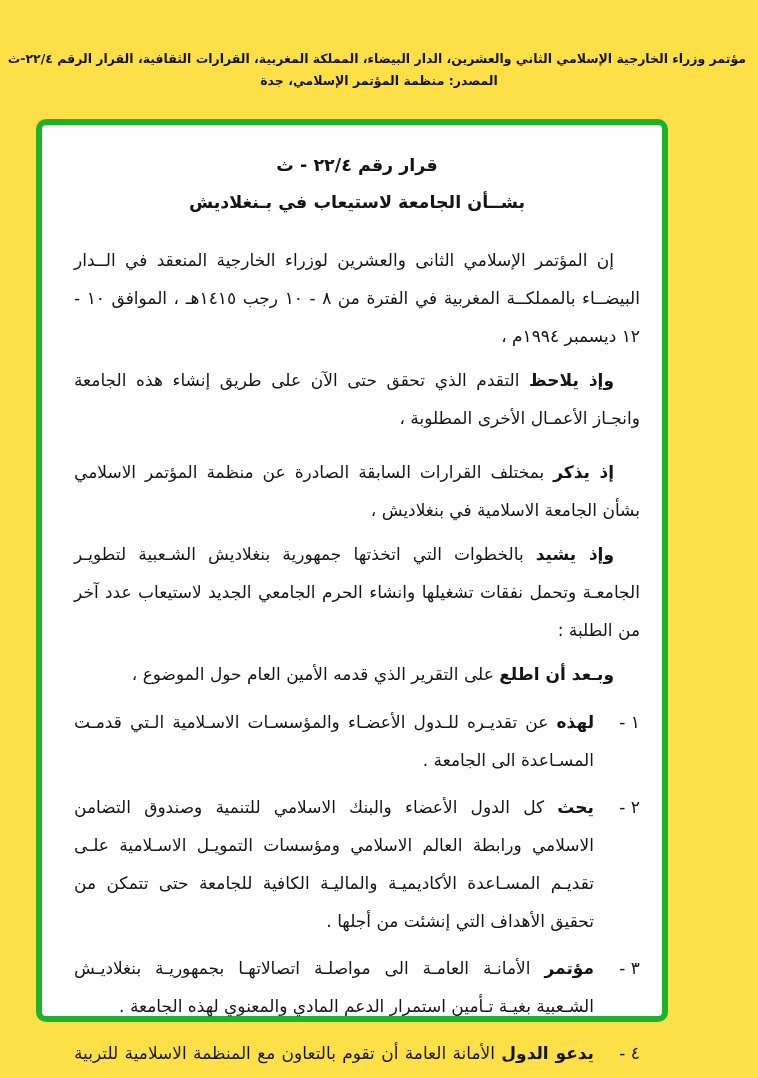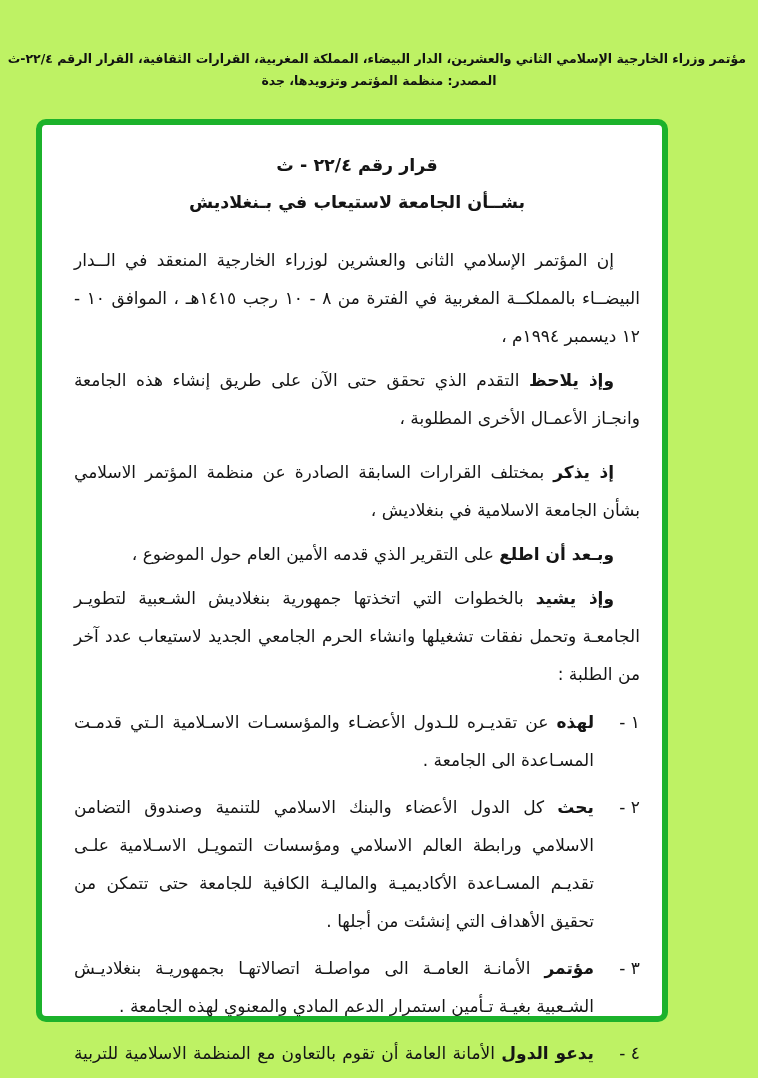--- a/index.html
+++ b/index.html
@@ -1,19 +1,19 @@
 <!DOCTYPE html>
 <html lang="ar" dir="rtl"><head>
 <meta charset="utf-8">
 <style>
   html,body{margin:0;padding:0;background:#ffffff;}
   .page{
     position:relative;
     width:758px;height:1078px;
-    background:#bef264;
+    background:#fde047;
     font-family:"DejaVu Sans",sans-serif;
     color:#151515;
     overflow:hidden;
     direction:rtl;
   }
   .doc-header{
     position:absolute;
     top:48px;right:12px;left:12px;
     text-align:center;
     font-weight:bold;
@@ -65,40 +65,40 @@
     text-align:right;
   }
 </style>
 </head>
 <body>
 
 <div class="page">
 
   <div class="doc-header">
     <div class="hline">مؤتمر وزراء الخارجية الإسلامي الثاني والعشرين، الدار البيضاء، المملكة المغربية، القرارات الثقافية، القرار الرقم ٢٢/٤-ث</div>
-    <div class="hline">المصدر: منظمة المؤتمر وتزويدها، جدة</div>
+    <div class="hline">المصدر: منظمة المؤتمر الإسلامي، جدة</div>
   </div>
 
   <div class="green-box">
     <div class="content">
 
       <div class="title">
         <div>قرار رقم ٢٢/٤ - ث</div>
         <div>بشــأن الجامعة لاستيعاب في بـنغلاديش</div>
       </div>
 
       <p class="para"><span class="lead"></span> <span>إن المؤتمر الإسلامي الثانى والعشرين لوزراء الخارجية المنعقد في الــدار البيضــاء بالمملكــة المغربية في الفترة من ٨ - ١٠ رجب ١٤١٥هـ ، الموافق ١٠ - ١٢ ديسمبر ١٩٩٤م ،</span></p>
 
       <p class="para"><span class="lead">وإذ يلاحظ</span> <span>التقدم الذي تحقق حتى الآن على طريق إنشاء هذه الجامعة وانجـاز الأعمـال الأخرى المطلوبة ،</span></p>
 
       <p class="para gap-lg"><span class="lead">إذ يذكر</span> <span>بمختلف القرارات السابقة الصادرة عن منظمة المؤتمر الاسلامي بشأن الجامعة الاسلامية في بنغلاديش ،</span></p>
 
+      <p class="para"><span class="lead">وإذ يشيد</span> <span>بالخطوات التي اتخذتها جمهورية بنغلاديش الشـعبية لتطويـر الجامعـة وتحمل نفقات تشغيلها وانشاء الحرم الجامعي الجديد لاستيعاب عدد آخر من الطلبة :</span></p>
+
       <p class="para"><span class="lead">وبـعد أن اطلع</span> <span>على التقرير الذي قدمه الأمين العام حول الموضوع ،</span></p>
-
-      <p class="para"><span class="lead">وإذ يشيد</span> <span>بالخطوات التي اتخذتها جمهورية بنغلاديش الشـعبية لتطويـر الجامعـة وتحمل نفقات تشغيلها وانشاء الحرم الجامعي الجديد لاستيعاب عدد آخر من الطلبة :</span></p>
 
       <div class="items">
 
         <div class="item">
           <span class="num">١ -</span><span class="lead">لهذه</span> <span>عن تقديـره للـدول الأعضـاء والمؤسسـات الاسـلامية الـتي قدمـت المسـاعدة الى الجامعة .</span>
         </div>
 
         <div class="item">
           <span class="num">٢ -</span><span class="lead">يحث</span> <span>كل الدول الأعضاء والبنك الاسلامي للتنمية وصندوق التضامن الاسلامي ورابطة العالم الاسلامي ومؤسسات التمويـل الاسـلامية علـى تقديـم المسـاعدة الأكاديميـة والماليـة الكافية للجامعة حتى تتمكن من تحقيق الأهداف التي إنشئت من أجلها .</span>
         </div>

